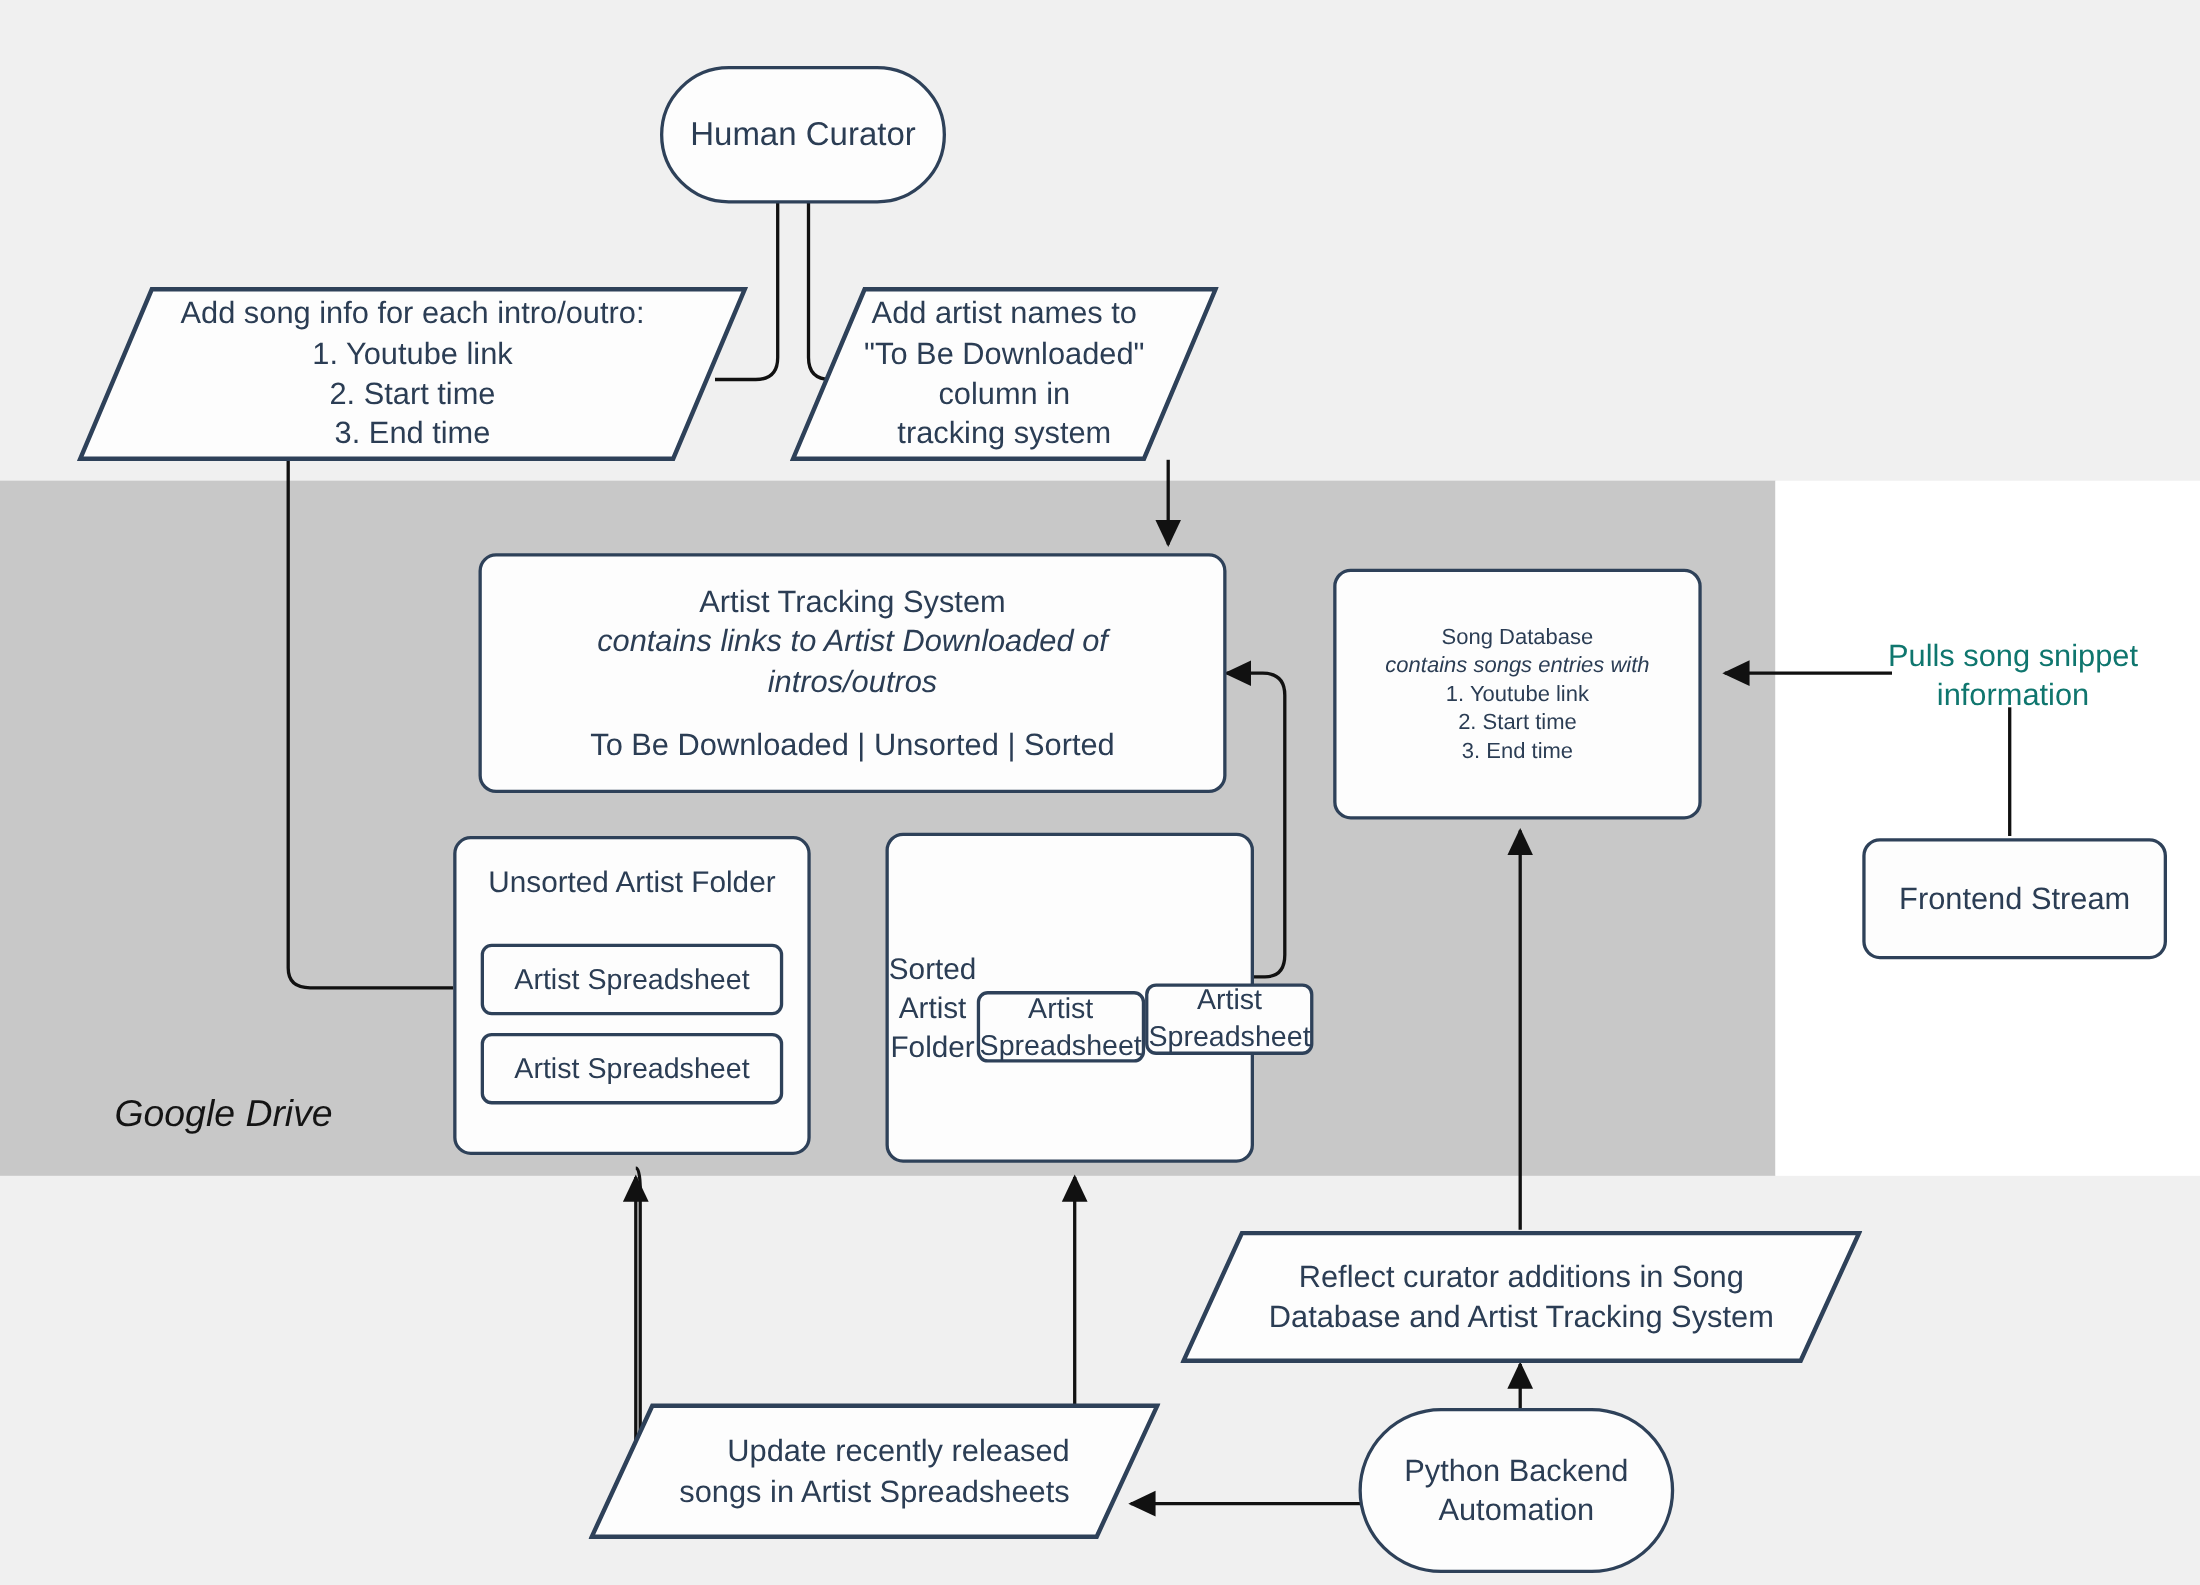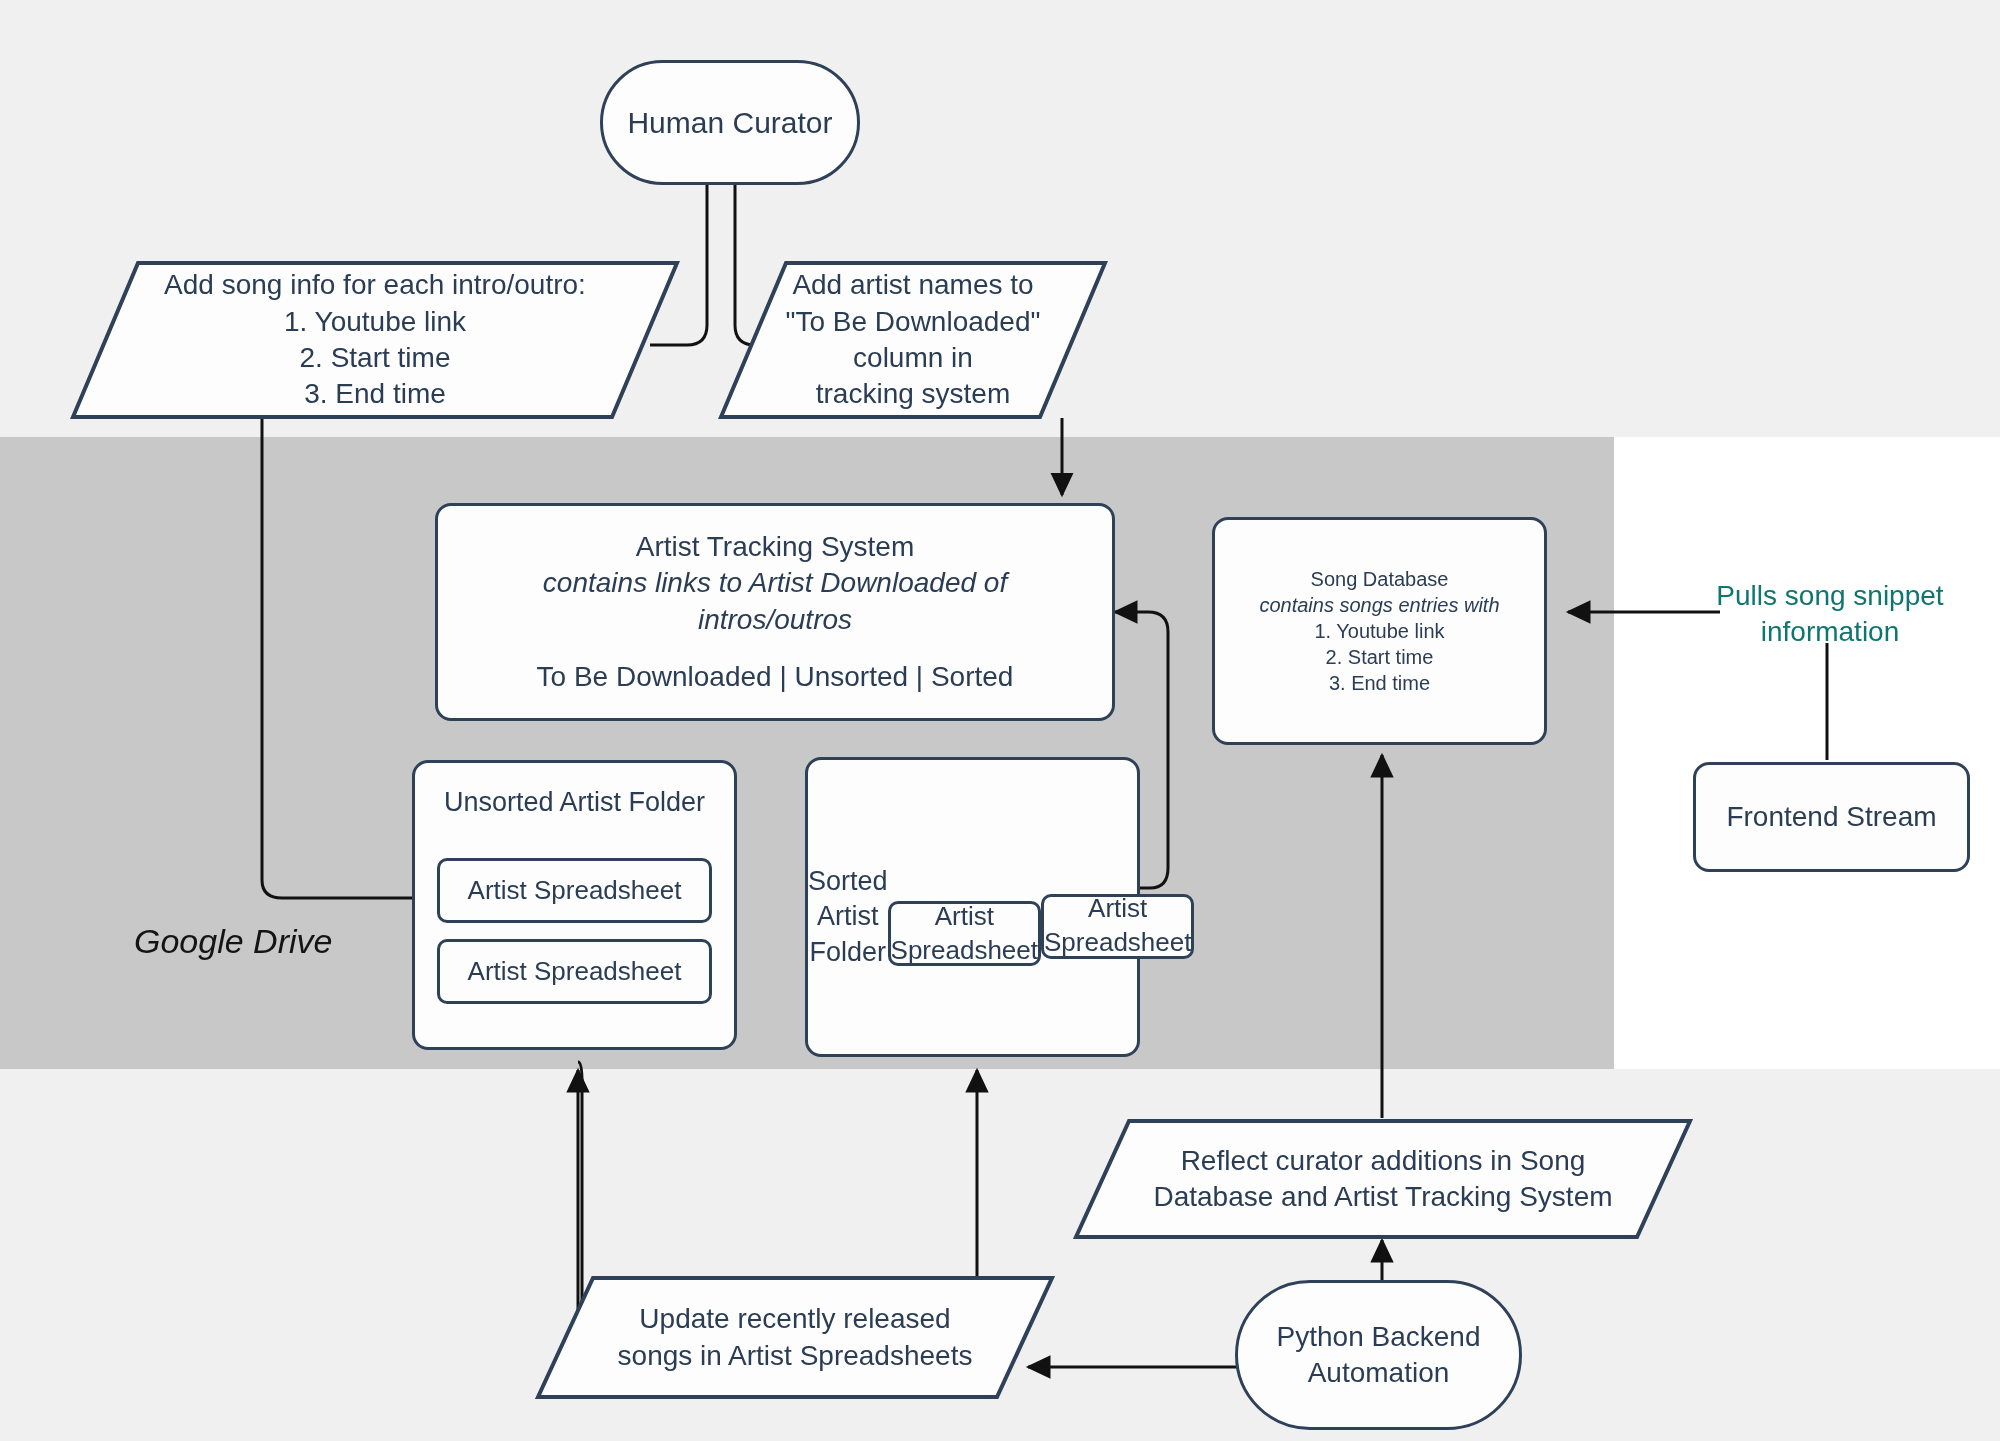--- a/index.html
+++ b/index.html
@@ -235,32 +235,32 @@
   <div class="para" style="left:1073px; top:1118px; width:620px; height:122px; font-size:28px;">
     <svg class="para-bg" viewBox="0 0 620 122" preserveAspectRatio="none">
       <polygon points="56,3 617,3 564,119 3,119" fill="#fdfdfd" stroke="#2e4159" stroke-width="4" vector-effect="non-scaling-stroke"></polygon>
     </svg>
     <div class="para-label">
       <div>Reflect curator additions in Song</div>
       <div>Database and Artist Tracking System</div>
     </div>
   </div>
 
-  <div class="para" style="left:535px; top:1275px; width:520px; height:125px; font-size:28px;">
+  <div class="para" style="left:535px; top:1275px; width:520px; height:125px; font-size:28px;text-align:right;">
     <svg class="para-bg" viewBox="0 0 520 125" preserveAspectRatio="none">
       <polygon points="58,3 517,3 462,122 3,122" fill="#fdfdfd" stroke="#2e4159" stroke-width="4" vector-effect="non-scaling-stroke"></polygon>
     </svg>
     <div class="para-label">
       <div>Update recently released</div>
       <div>songs in Artist Spreadsheets</div>
     </div>
   </div>
 
   <div class="node oval" style="left:1235px; top:1280px; width:287px; height:150px; font-size:28px;">
     <div class="node-text">
       <div>Python Backend</div>
       <div>Automation</div>
     </div>
   </div>
 
-  <div class="zone-label" style="left:104px; top:922px; font-size:34px;margin-left:30px;">Google Drive</div>
+  <div class="zone-label" style="left:104px; top:994px; font-size:34px;">Google Drive</div>
 
 </div>
 
 </body></html>

